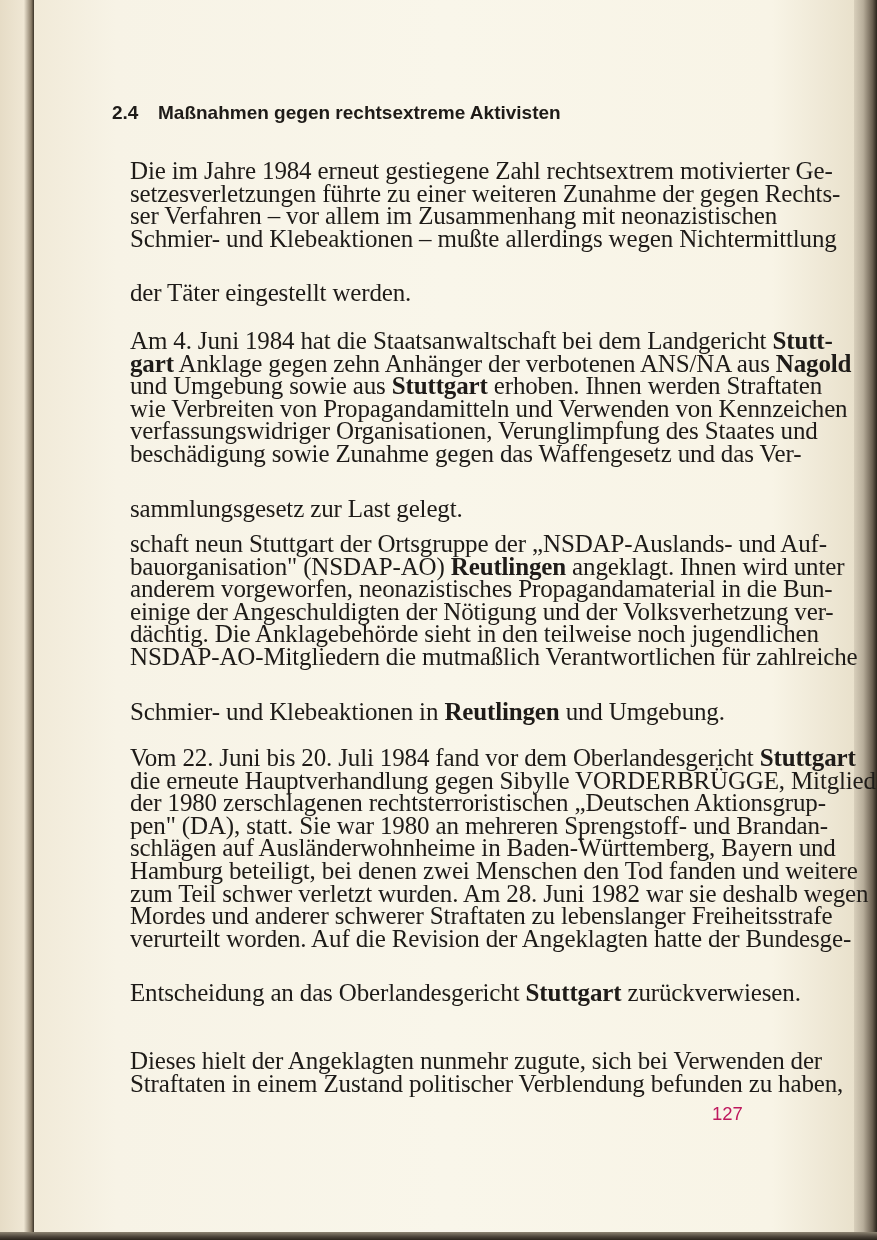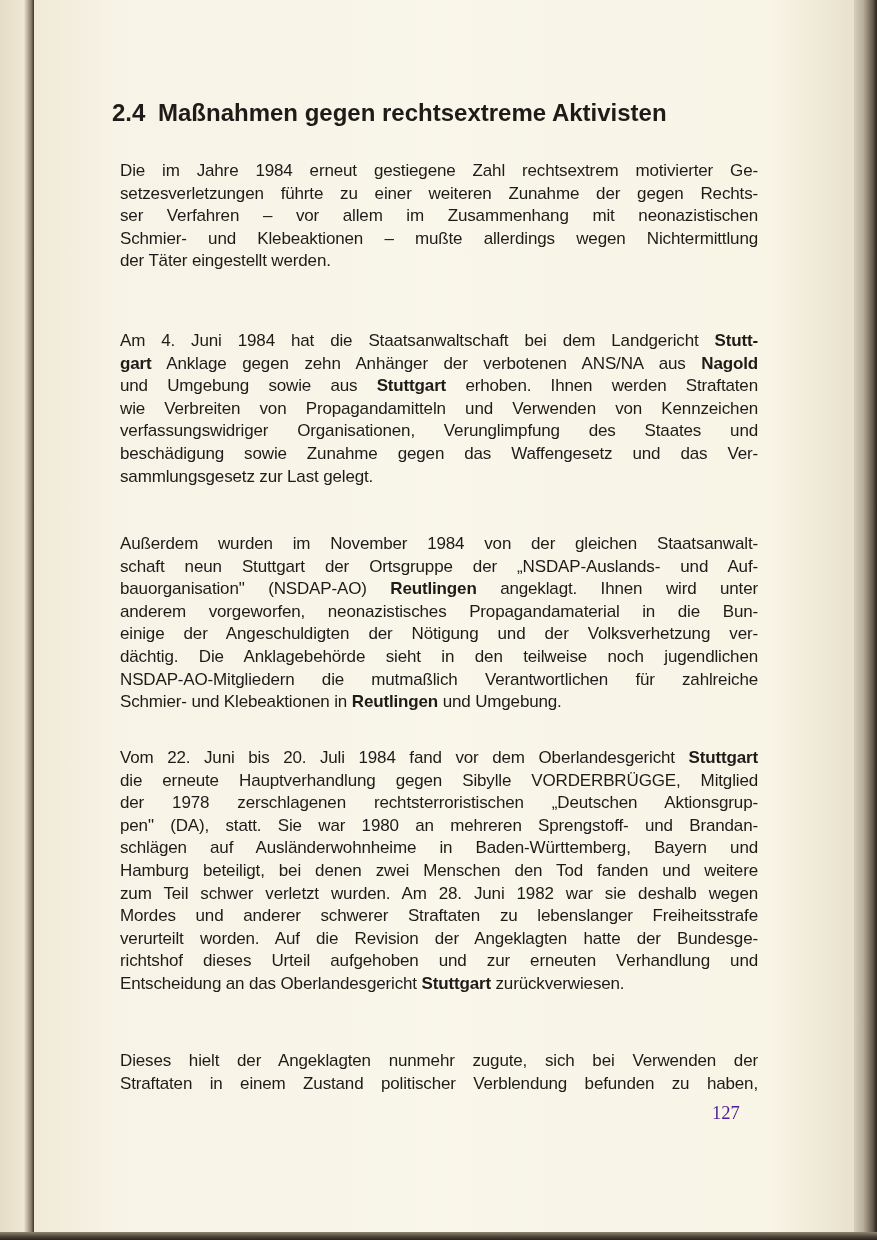--- a/index.html
+++ b/index.html
@@ -23,33 +23,34 @@
   .edge-bottom {
     position: absolute; left: 0; top: 1232px; width: 877px; height: 8px;
     background: linear-gradient(to bottom, #8d8472 0%, #4a4238 60%, #2a241c 100%);
   }
   .content {
     position: absolute; left: 112px; top: 100px; width: 638px;
     color: #1e1b18;
   }
   .heading {
     position: absolute; left: 0; top: 0;
-    font-weight: bold; font-size: 24px; line-height: 26px; white-space: nowrap;
+    font-weight: bold; font-size: 19px; line-height: 26px; white-space: nowrap;
   }
   .heading .num { display: inline-block; width: 46px; }
   .para {
-    position: absolute; left: 8px; width: 638px;
-    font-size: 17px; line-height: 22.6px; text-align: justify;
+    position: absolute; left: 18px; width: 638px;
+    font-size: 25px; line-height: 22.6px; text-align: justify;
     letter-spacing: -0.15px;
+    font-family: Liberation Serif, serif;
   }
   .para .line { display: block; text-align: justify; text-align-last: justify; height: 22.6px; white-space: nowrap; }
-  .para .line.last { text-align-last: left; }
+  .para .line.last { text-align-last: left; margin-top: 32px; }
   b { font-weight: bold; }
   .page-number {
-    position: absolute; left: 712px; top: 1103px; font-size: 18.5px; color: #4c1d95; font-family: Liberation Serif, serif;
+    position: absolute; left: 712px; top: 1103px; font-size: 18.5px; color: #be185d;
   }
 </style>
 </head>
 <body>
 
 <div class="spine-left"></div>
 <div class="page"></div>
 <div class="edge-right"></div>
 <div class="edge-bottom"></div>
 
@@ -68,40 +69,38 @@
   <div class="para" id="p1" style="top:230px">
       <span class="line">Am 4. Juni 1984 hat die Staatsanwaltschaft bei dem Landgericht <b>Stutt-</b></span>
       <span class="line"><b>gart</b> Anklage gegen zehn Anhänger der verbotenen ANS/NA aus <b>Nagold</b></span>
       <span class="line">und Umgebung sowie aus <b>Stuttgart</b> erhoben. Ihnen werden Straftaten</span>
       <span class="line">wie Verbreiten von Propagandamitteln und Verwenden von Kennzeichen</span>
       <span class="line">verfassungswidriger Organisationen, Verunglimpfung des Staates und</span>
       <span class="line">beschädigung sowie Zunahme gegen das Waffengesetz und das Ver-</span>
       <span class="line last">sammlungsgesetz zur Last gelegt.</span>
     </div>
   <div class="para" id="p2" style="top:433px">
-      <span class="line">Außerdem wurden im November 1984 von der gleichen Staatsanwalt-</span>
       <span class="line">schaft neun Stuttgart der Ortsgruppe der „NSDAP-Auslands- und Auf-</span>
       <span class="line">bauorganisation" (NSDAP-AO) <b>Reutlingen</b> angeklagt. Ihnen wird unter</span>
       <span class="line">anderem vorgeworfen, neonazistisches Propagandamaterial in die Bun-</span>
       <span class="line">einige der Angeschuldigten der Nötigung und der Volksverhetzung ver-</span>
       <span class="line">dächtig. Die Anklagebehörde sieht in den teilweise noch jugendlichen</span>
       <span class="line">NSDAP-AO-Mitgliedern die mutmaßlich Verantwortlichen für zahlreiche</span>
       <span class="line last">Schmier- und Klebeaktionen in <b>Reutlingen</b> und Umgebung.</span>
     </div>
   <div class="para" id="p3" style="top:647px">
       <span class="line">Vom 22. Juni bis 20. Juli 1984 fand vor dem Oberlandesgericht <b>Stuttgart</b></span>
       <span class="line">die erneute Hauptverhandlung gegen Sibylle VORDERBRÜGGE, Mitglied</span>
-      <span class="line">der 1978 zerschlagenen rechtsterroristischen „Deutschen Aktionsgrup-</span>
+      <span class="line">der 1980 zerschlagenen rechtsterroristischen „Deutschen Aktionsgrup-</span>
       <span class="line">pen" (DA), statt. Sie war 1980 an mehreren Sprengstoff- und Brandan-</span>
       <span class="line">schlägen auf Ausländerwohnheime in Baden-Württemberg, Bayern und</span>
       <span class="line">Hamburg beteiligt, bei denen zwei Menschen den Tod fanden und weitere</span>
       <span class="line">zum Teil schwer verletzt wurden. Am 28. Juni 1982 war sie deshalb wegen</span>
       <span class="line">Mordes und anderer schwerer Straftaten zu lebenslanger Freiheitsstrafe</span>
       <span class="line">verurteilt worden. Auf die Revision der Angeklagten hatte der Bundesge-</span>
-      <span class="line">richtshof dieses Urteil aufgehoben und zur erneuten Verhandlung und</span>
       <span class="line last">Entscheidung an das Oberlandesgericht <b>Stuttgart</b> zurückverwiesen.</span>
     </div>
   <div class="para" id="p4" style="top:950px">
       <span class="line">Dieses hielt der Angeklagten nunmehr zugute, sich bei Verwenden der</span>
       <span class="line">Straftaten in einem Zustand politischer Verblendung befunden zu haben,</span>
     </div>
 </div>
 
 <div class="page-number">127</div>
 

